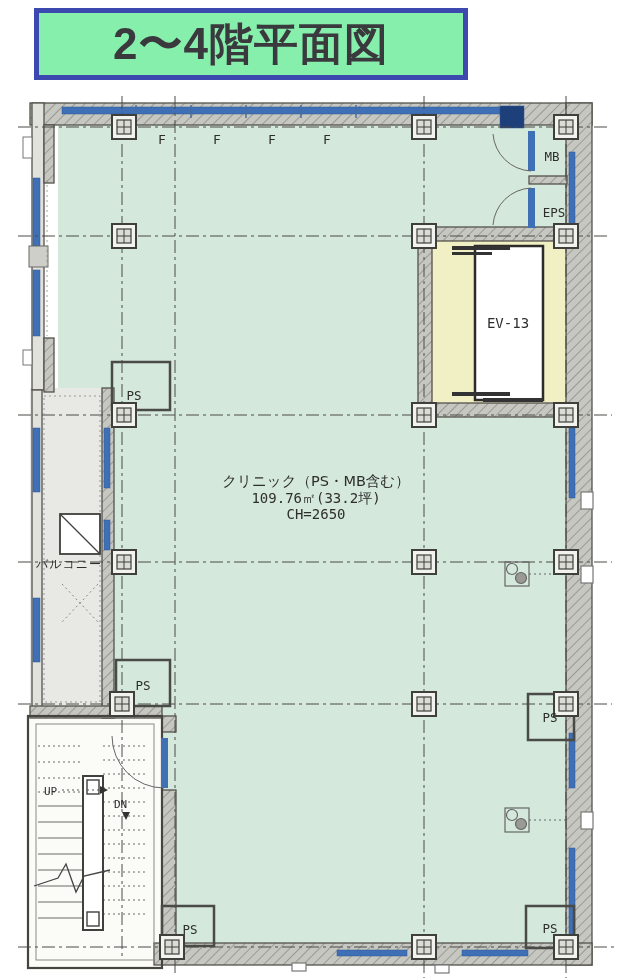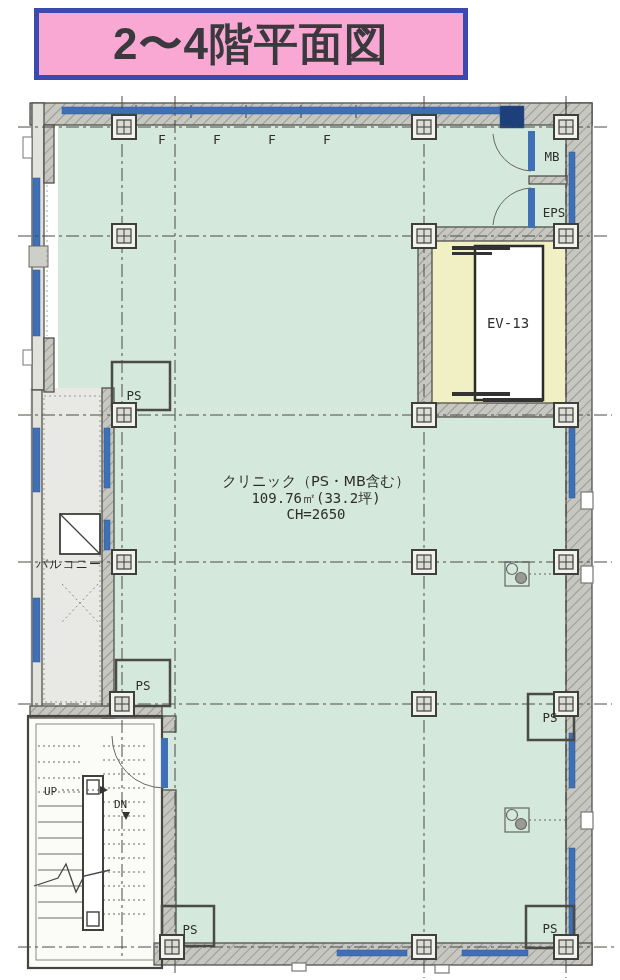--- a/index.html
+++ b/index.html
@@ -1,19 +1,19 @@
 <!DOCTYPE html>
 <html><head>
 <meta charset="utf-8">
 <style>
   html,body{margin:0;padding:0;background:#ffffff;}
   body{width:620px;height:980px;position:relative;font-family:"Liberation Sans","DejaVu Sans",sans-serif;}
   .title-box{
     position:absolute;left:34px;top:8px;width:424px;height:62px;
-    border:5px solid #3c4ab0;background:#f9a8d4;
+    border:5px solid #3c4ab0;background:#86efac;
     display:flex;align-items:center;justify-content:center;
   }
   .title-box span{
     font-size:44px;font-weight:800;color:#3a3a3e;letter-spacing:1px;
     font-family:"Liberation Sans","DejaVu Sans",sans-serif;
   }
   svg{position:absolute;left:0;top:0;}
   text{font-family:"DejaVu Sans","Liberation Sans",sans-serif;fill:#2e2e2c;}
   .cad{font-family:"DejaVu Sans Mono","DejaVu Sans",monospace;}
 </style>

